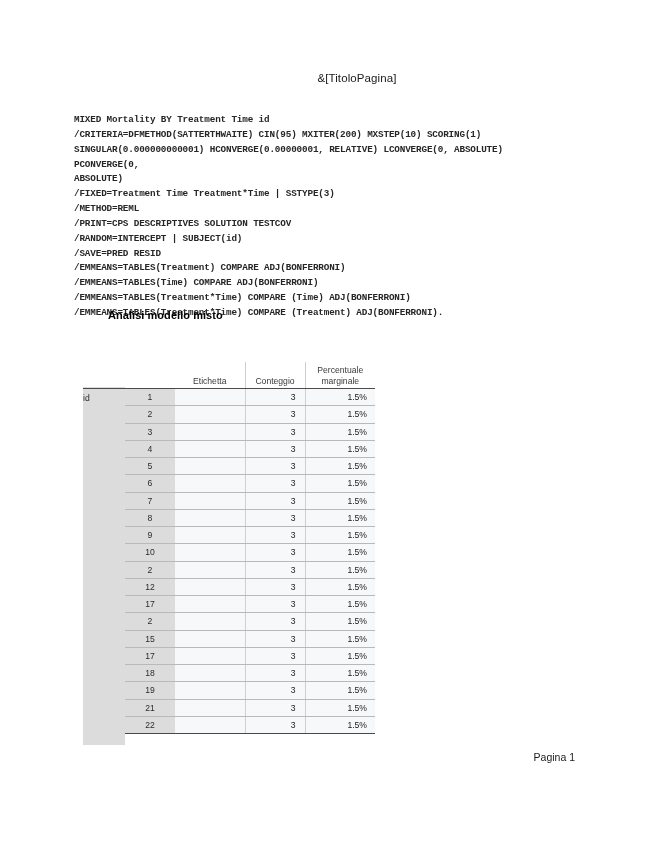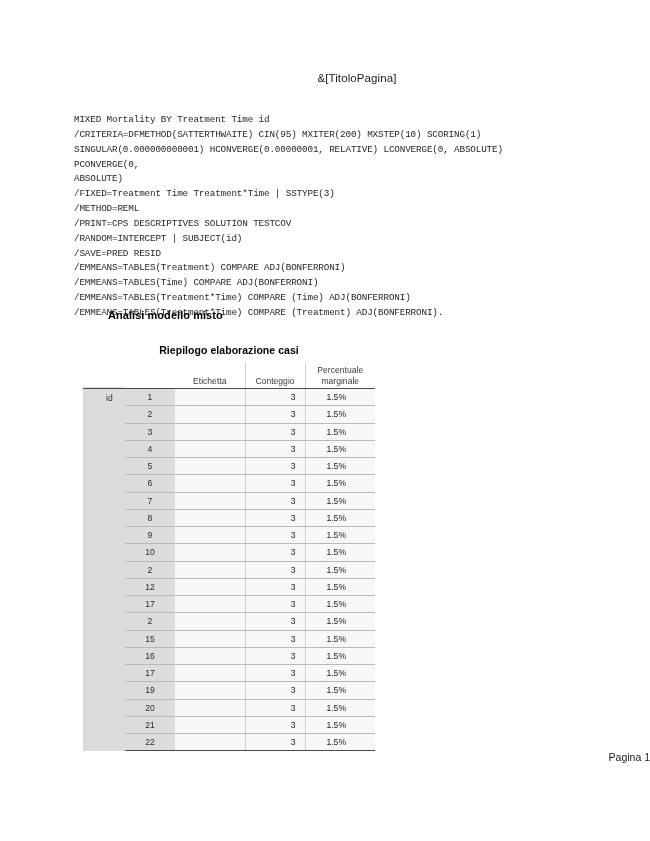--- a/index.html
+++ b/index.html
@@ -33,21 +33,21 @@
     position:absolute;
     left:74px;top:113px;
     width:520px;
     font-family:"Liberation Mono", monospace;
     font-size:9.3px;
     line-height:14.85px;
     color:#262626;
     white-space:pre;
     letter-spacing:-0.15px;
   }
-  .syntax div{white-space:pre;}
+  .syntax div{white-space:pre;font-weight:bold;}
 
   
   .section-heading{
     position:absolute;
     left:74px;top:309px;
     font-size:11px;
     font-weight:bold;
     color:#000;
     letter-spacing:0.05px;
     margin-left:34px;
@@ -107,21 +107,21 @@
   .pivot tbody td{
     height:16.25px;
     line-height:16.25px;
     border-bottom:1px solid #b9b9b9;
   }
   .pivot tbody tr:last-child td{
     border-bottom:1.8px solid #4a4a4a;
   }
   td.rowhdr{
     background:#dcdcdc;
-    padding-left:23px;
+    padding-left:0;
     color:#2b2b2b;
     font-size:8.6px;
     border-bottom:none !important;
   }
   td.rowval{
     background:#dcdcdc;
     text-align:center;
     color:#2b2b2b;
     font-size:8.6px;
   }
@@ -130,56 +130,56 @@
     border-left:none;
   }
   td.conteggio{
     background:#f7f8f9;
     text-align:right;
     padding-right:9px;
     border-left:1px solid #cfcfcf;
   }
   td.perc{
     background:#f7f8f9;
-    text-align:center;
+    text-align:right;
     padding-right:8px;
     border-left:1px solid #cfcfcf;
   }
   
   .rowhdr-block{
     position:absolute;
     left:83px;
     top:387px;
     width:42px;
     height:358px;
     background:#dcdcdc;
   }
 
   
   .footer{
     position:absolute;
     left:0;top:751px;width:650px;
     text-align:right;
+    padding-right:75px;
     box-sizing:border-box;
     font-size:10.5px;
     color:#1a1a1a;
   }
 </style>
 </head>
 <body>
 
 <div class="page">
 
   <div class="page-title">&amp;[TitoloPagina]</div>
 
   <div class="syntax"><div>MIXED Mortality BY Treatment Time id</div><div>/CRITERIA=DFMETHOD(SATTERTHWAITE) CIN(95) MXITER(200) MXSTEP(10) SCORING(1)</div><div>SINGULAR(0.000000000001) HCONVERGE(0.00000001, RELATIVE) LCONVERGE(0, ABSOLUTE)</div><div>PCONVERGE(0,</div><div>ABSOLUTE)</div><div>/FIXED=Treatment Time Treatment*Time | SSTYPE(3)</div><div>/METHOD=REML</div><div>/PRINT=CPS DESCRIPTIVES SOLUTION TESTCOV</div><div>/RANDOM=INTERCEPT | SUBJECT(id)</div><div>/SAVE=PRED RESID</div><div>/EMMEANS=TABLES(Treatment) COMPARE ADJ(BONFERRONI)</div><div>/EMMEANS=TABLES(Time) COMPARE ADJ(BONFERRONI)</div><div>/EMMEANS=TABLES(Treatment*Time) COMPARE (Time) ADJ(BONFERRONI)</div><div>/EMMEANS=TABLES(Treatment*Time) COMPARE (Treatment) ADJ(BONFERRONI).</div></div>
 
   <div class="section-heading">Analisi modello misto</div>
 
-  <div class="table-title">Riepilogo elaborazione casi</div>
 
   <div class="rowhdr-block"></div>
 
   <table class="pivot">
     <colgroup>
       <col class="c-rowhdr">
       <col class="c-rowval">
       <col class="c-etichetta">
       <col class="c-conteggio">
       <col class="c-perc">
@@ -294,42 +294,35 @@
         </tr>
         <tr>
           <td class="rowhdr"></td>
           <td class="rowval">15</td>
           <td class="etichetta"></td>
           <td class="conteggio">3</td>
           <td class="perc">1.5%</td>
         </tr>
         <tr>
           <td class="rowhdr"></td>
-          <td class="rowval">16</td>
-          <td class="etichetta"></td>
-          <td class="conteggio">3</td>
-          <td class="perc">1.5%</td>
-        </tr>
-        <tr>
-          <td class="rowhdr"></td>
           <td class="rowval">17</td>
           <td class="etichetta"></td>
           <td class="conteggio">3</td>
           <td class="perc">1.5%</td>
         </tr>
         <tr>
           <td class="rowhdr"></td>
+          <td class="rowval">18</td>
+          <td class="etichetta"></td>
+          <td class="conteggio">3</td>
+          <td class="perc">1.5%</td>
+        </tr>
+        <tr>
+          <td class="rowhdr"></td>
           <td class="rowval">19</td>
-          <td class="etichetta"></td>
-          <td class="conteggio">3</td>
-          <td class="perc">1.5%</td>
-        </tr>
-        <tr>
-          <td class="rowhdr"></td>
-          <td class="rowval">20</td>
           <td class="etichetta"></td>
           <td class="conteggio">3</td>
           <td class="perc">1.5%</td>
         </tr>
         <tr>
           <td class="rowhdr"></td>
           <td class="rowval">21</td>
           <td class="etichetta"></td>
           <td class="conteggio">3</td>
           <td class="perc">1.5%</td>

